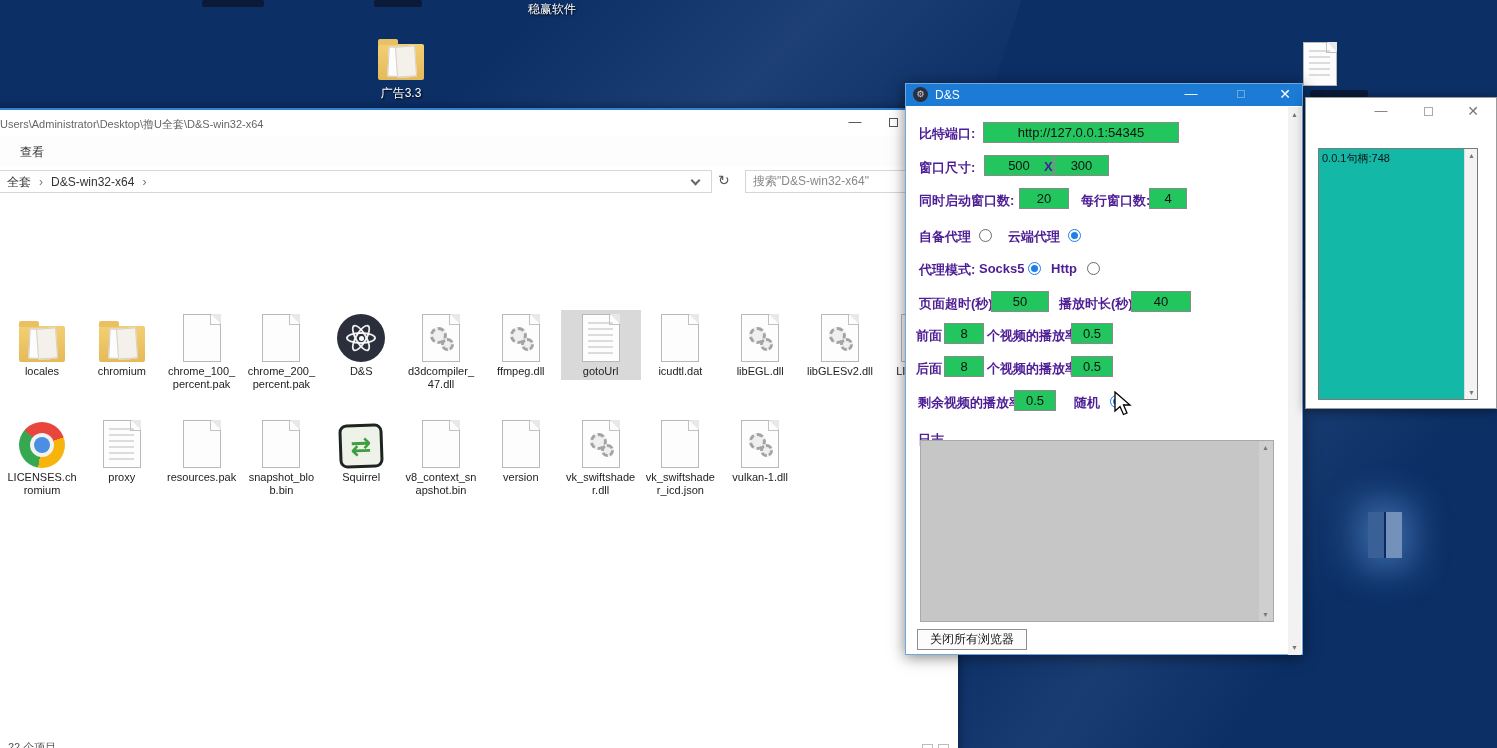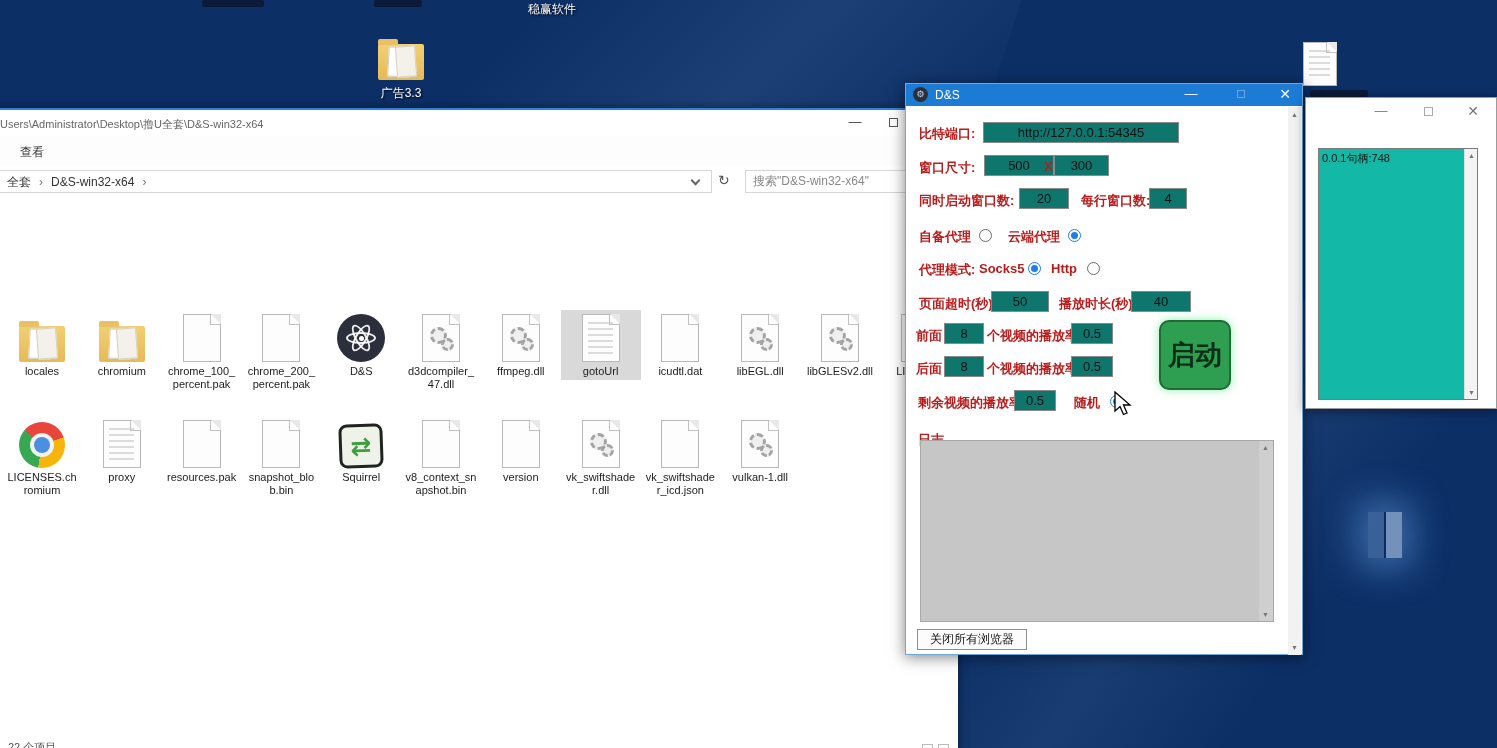--- a/index.html
+++ b/index.html
@@ -81,22 +81,22 @@
   #ds-titlebar { position:absolute; left:0; top:0; width:100%; height:22px; background:#1b7bd5; }
   #ds-app-icon { position:absolute; left:7px; top:3px; width:15px; height:15px; border-radius:50%; background:#2b2e3b; color:#cfd4e2; font-size:9px; line-height:15px; text-align:center; }
   #ds-title { position:absolute; left:29px; top:4px; color:#fff; font-size:12px; }
   .ds-cap { position:absolute; top:0; width:34px; height:22px; color:#fff; text-align:center; font-size:13px; line-height:20px; }
   #ds-min { left:268px; }
   #ds-max { left:318px; opacity:.35; }
   #ds-max .boxglyph { display:inline-block; width:8px; height:8px; border:1px solid #fff; margin-top:6px; }
   #ds-close { left:362px; font-size:14px; }
   #ds-scrollbar { position:absolute; right:1px; top:23px; width:13px; height:548px; background:#f2f2f2; }
   .sb-arrow { position:absolute; left:0; width:13px; text-align:center; font-size:7px; color:#777; }
-  .dlg-label { position:absolute; font-size:13px; font-weight:700; color:#b91c1c; white-space:nowrap; }
-  .dlg-input { position:absolute; border:1px solid #8a8a8a; background:#0f766e; font-size:13px; text-align:center; color:#111; font-family:"Liberation Sans",sans-serif; }
+  .dlg-label { position:absolute; font-size:13px; font-weight:700; color:#4c1d95; white-space:nowrap; }
+  .dlg-input { position:absolute; border:1px solid #8a8a8a; background:#22c55e; font-size:13px; text-align:center; color:#111; font-family:"Liberation Sans",sans-serif; }
   .radio { position:absolute; width:13px; height:13px; border:1px solid #6a6a6a; border-radius:50%; background:#fff; }
   .radio.checked { border-color:#1f7fe8; }
   .radio.checked:after { content:""; position:absolute; left:2px; top:2px; width:7px; height:7px; border-radius:50%; background:#1f7fe8; }
   #ds-start-btn { position:absolute; left:253px; top:236px; width:72px; height:70px; background:#2e9e50; border:2px solid #1d6b36; border-radius:10px; color:#0c2d16; font-size:27px; font-weight:700; text-align:center; line-height:64px; box-shadow:0 0 10px rgba(90,230,130,.65); }
   #ds-log-area { position:absolute; left:14px; top:356px; width:354px; height:182px; background:#c6c6c6; border:1px solid #a9a9a9; }
   #ds-log-sb { position:absolute; right:0; top:0; width:14px; height:100%; background:#cfcfcf; }
   #ds-closeall-btn { position:absolute; left:11px; top:545px; width:110px; height:21px; background:#fcfcfc; border:1px solid #8f8f8f; font-size:12px; color:#111; text-align:center; line-height:19px; }
 
   
   #rightwin { position:absolute; left:1305px; top:97px; width:192px; height:312px; background:#fff; border:1px solid #9b9b9b; box-shadow:0 2px 10px rgba(0,0,0,.45); }
@@ -382,21 +382,20 @@
   <div class="dlg-label" style="left:10px; top:276px;">后面</div>
   <input class="dlg-input" style="left: 38px; top: 272px; width: 40px; height: 21px;" readonly="" value="8">
   <div class="dlg-label" style="left:81px; top:276px;">个视频的播放率:</div>
   <input class="dlg-input" style="left: 165px; top: 272px; width: 42px; height: 21px;" readonly="" value="0.5">
 
   <div class="dlg-label" style="left:12px; top:310px;">剩余视频的播放率</div>
   <input class="dlg-input" style="left: 108px; top: 306px; width: 42px; height: 21px;" readonly="" value="0.5">
   <div class="dlg-label" style="left:168px; top:310px;">随机</div>
   <div class="radio checked" style="left:204px; top:311px;"></div>
 
-  <button id="ds-start-btn">启动</button>
 
   <div class="dlg-label" style="left:12px; top:338px;margin-top:9px;">日志</div>
   <div id="ds-log-area">
     <div id="ds-log-sb">
       <div class="sb-arrow" style="top:3px;">▲</div>
       <div class="sb-arrow" style="bottom:3px;">▼</div>
     </div>
   </div>
   <button id="ds-closeall-btn">关闭所有浏览器</button>
 </div>

